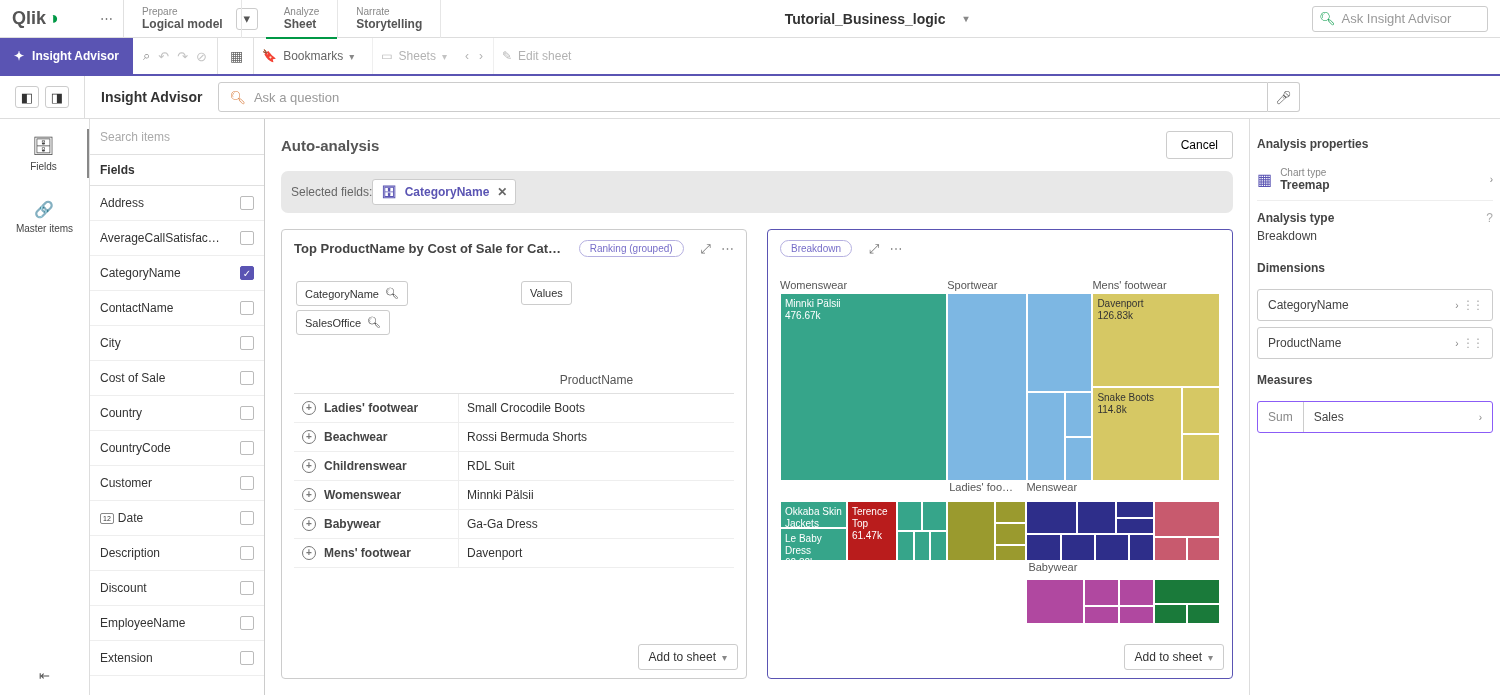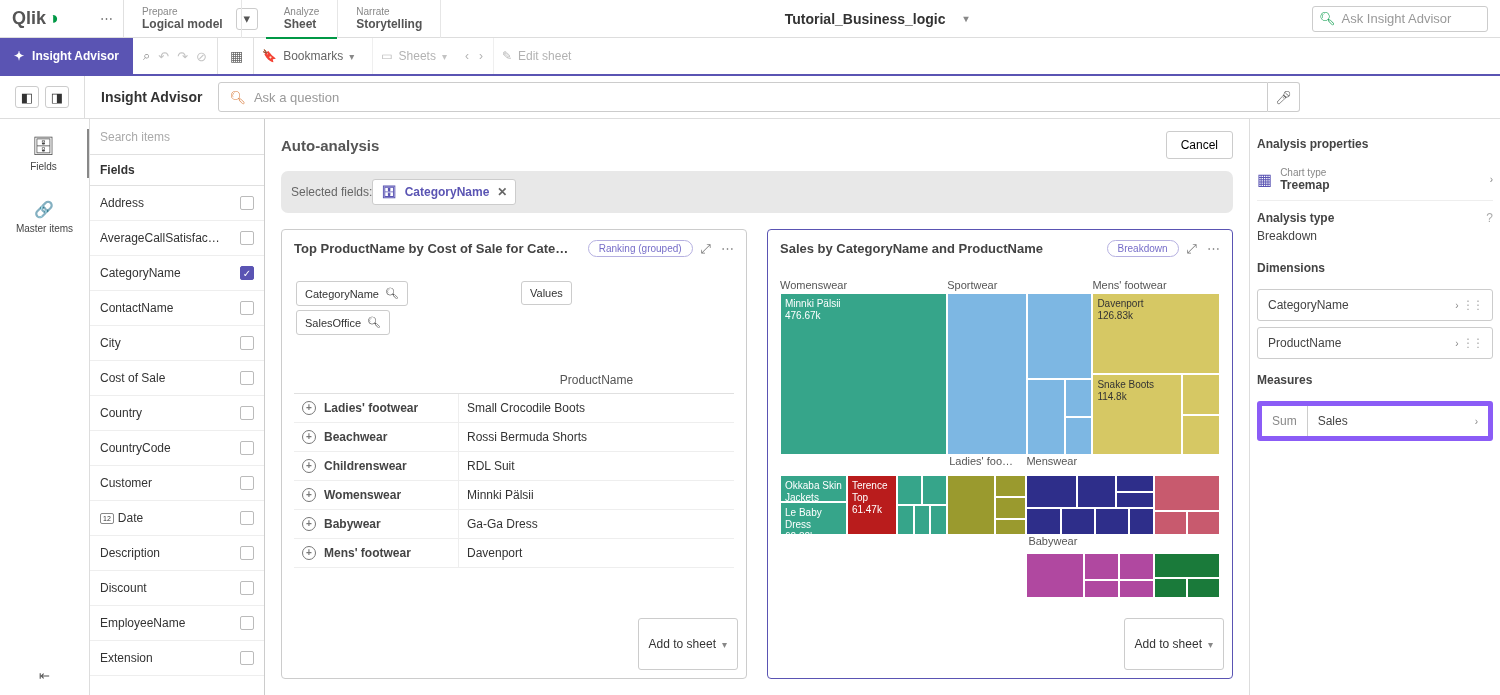--- a/index.html
+++ b/index.html
@@ -56,27 +56,27 @@
 .auto-header { display:flex; align-items:center; justify-content:space-between; padding:12px 16px; }
 .auto-header h3 { font-size:15px; font-weight:600; color:#555; }
 .cancel-btn { border:1px solid #ccc; background:#fff; padding:6px 14px; border-radius:3px; font-size:12px; cursor:pointer; }
 .selected-bar { background:#e8e8e8; margin:0 16px; padding:8px 10px; border-radius:7px; display:flex; align-items:center; font-size:12px; color:#666; }
 .chip { background:#fff; border:1px solid #ccc; border-radius:3px; padding:5px 8px; display:flex; align-items:center; gap:8px; color:#5a54b3; font-weight:600; font-size:12px; }
 .chip .x { color:#666; cursor:pointer; }
 
 .cards { display:flex; gap:20px; padding:16px; flex:1; overflow:hidden; }
 .card { flex:1; border:1px solid #ccc; border-radius:4px; display:flex; flex-direction:column; overflow:hidden; }
 .card.selected { border-color:#5a54b3; border-width:1.5px; }
-.card-head { display:flex; align-items:center; padding:10px 12px; gap:8px; }
+.card-head { display:flex; align-items:center; padding:10px 12px; gap:17px; }
 .card-title { font-weight:600; font-size:13px; color:#444; flex:1; overflow:hidden; text-overflow:ellipsis; white-space:nowrap; }
 .badge { border:1px solid #b5b0e0; color:#766dc8; font-size:10px; border-radius:10px; padding:2px 10px; }
 .card-actions { display:flex; gap:10px; color:#777; }
 .card-body { flex:1; padding:12px; overflow:hidden; display:flex; flex-direction:column; }
 .card-foot { padding:8px; display:flex; justify-content:flex-end; border-top:none; }
-.add-sheet { border:1px solid #ccc; padding:18px 10px; border-radius:3px; font-size:12px; display:flex; align-items:center; gap:6px; cursor:pointer; }
+.add-sheet { border:1px solid #ccc; padding:5px 10px; border-radius:3px; font-size:12px; display:flex; align-items:center; gap:6px; cursor:pointer; }
 
 .ptable-top { display:flex; gap:10px; }
 .ptable-top .col { flex:1; }
 .ptable-tag { border:1px solid #ccc; border-radius:3px; padding:5px 8px; font-size:11px; display:inline-flex; align-items:center; gap:6px; margin:2px;}
 .ptable-headerrow { margin-top:30px; text-align:center; font-size:12px; color:#555; padding:6px 0; border-bottom:1px solid #e0e0e0; padding-left:165px;}
 .ptable-rows { flex:1; overflow-y:auto; }
 .prow { display:flex; border-bottom:1px solid #eee; font-size:12px; }
 .prow .pcell { padding:7px 8px; display:flex; align-items:center; gap:8px;}
 .prow .pcell:first-child { width:165px; font-weight:600; color:#444; border-right:1px solid #eee;}
 .prow .pcell:last-child { flex:1; }
@@ -86,21 +86,21 @@
 .treemap-labels span:nth-child(2){flex:0 0 33%;} 
 .treemap-labels span:nth-child(3){flex:0 0 29%;}
 .treemap { flex:1; display:flex; }
 .tm-block { border:1px solid #fff; color:#fff; font-size:10px; padding:4px; overflow:hidden; position:relative; line-height:1.2;}
 .tm-block.dark { color:#333; }
 
 .rightpanel { width: 251px; border-left:1px solid #ddd; padding:10px 7px; font-size:12px; color:#444; overflow-y:auto;}
 .rp-section-title { font-weight:700; font-size:12px; padding:8px 0; }
 .rp-row { display:flex; align-items:center; justify-content:space-between; padding:8px 0; border-bottom:1px solid #eee;}
 .rp-pill { border:1px solid #ccc; border-radius:3px; padding:8px 10px; margin:6px 0; display:flex; align-items:center; justify-content:space-between; font-size:12px;}
-.rp-sum { display:flex; border:5px solid #8b5cf6; border-radius:3px; margin:6px 0;}
+.rp-sum { display:flex; border:1px solid #8b5cf6; border-radius:3px; margin:6px 0;}
 .rp-sum div { padding:8px 10px; font-size:12px;}
 .rp-sum div:first-child{ border-right:1px solid #ccc; color:#888;}
 .rp-sum div:last-child{ flex:1;}
 .chev { font-size:10px; color:#888; }
 .drag-handle { color:#aaa; font-size:12px; letter-spacing:-2px;}
 </style>
 </head>
 <body>
 
 <div class="topbar">
@@ -384,21 +384,20 @@
         <div class="card-foot">
           <div class="add-sheet">
             <span>Add to sheet</span>
             <span class="chev">▾</span>
           </div>
         </div>
       </div>
 
       <div class="card selected">
         <div class="card-head">
-          <span class="card-title">Sales by CategoryName and ProductName</span>
           <span class="badge">Breakdown</span>
           <div class="card-actions">
             <span>⤢</span>
             <span>⋯</span>
           </div>
         </div>
         <div class="card-body">
           <div class="treemap-labels">
             <span>Womenswear</span>
             <span>Sportwear</span>

